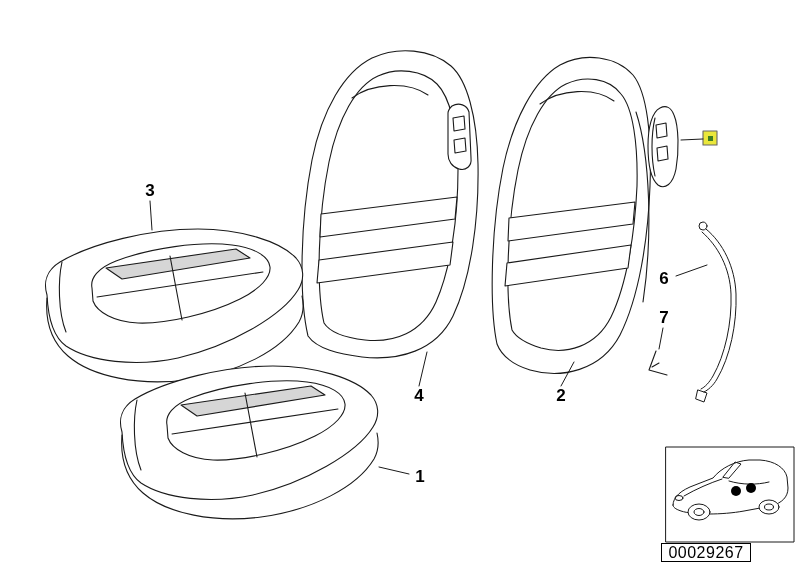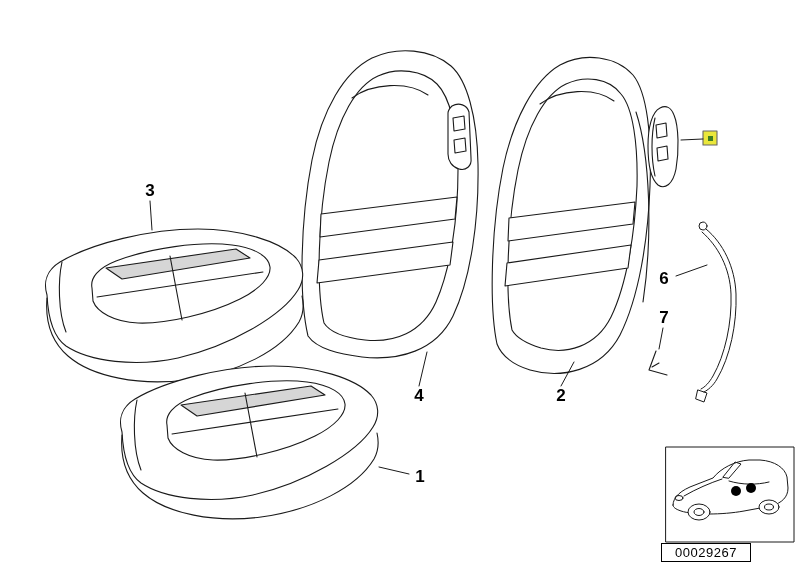--- a/index.html
+++ b/index.html
@@ -23,21 +23,21 @@
   .pn-box {
     position: absolute;
     left: 661px;
     top: 543px;
     width: 88px;
     height: 17px;
     border: 1px solid #000;
     display: flex;
     align-items: center;
     justify-content: center;
-    font-size: 13px;
+    font-size: 16px;
     letter-spacing: 0.5px;
     color: #000;
     background: #fff;
   }
 </style>
 </head>
 <body>
 
 <div class="canvas">
 

